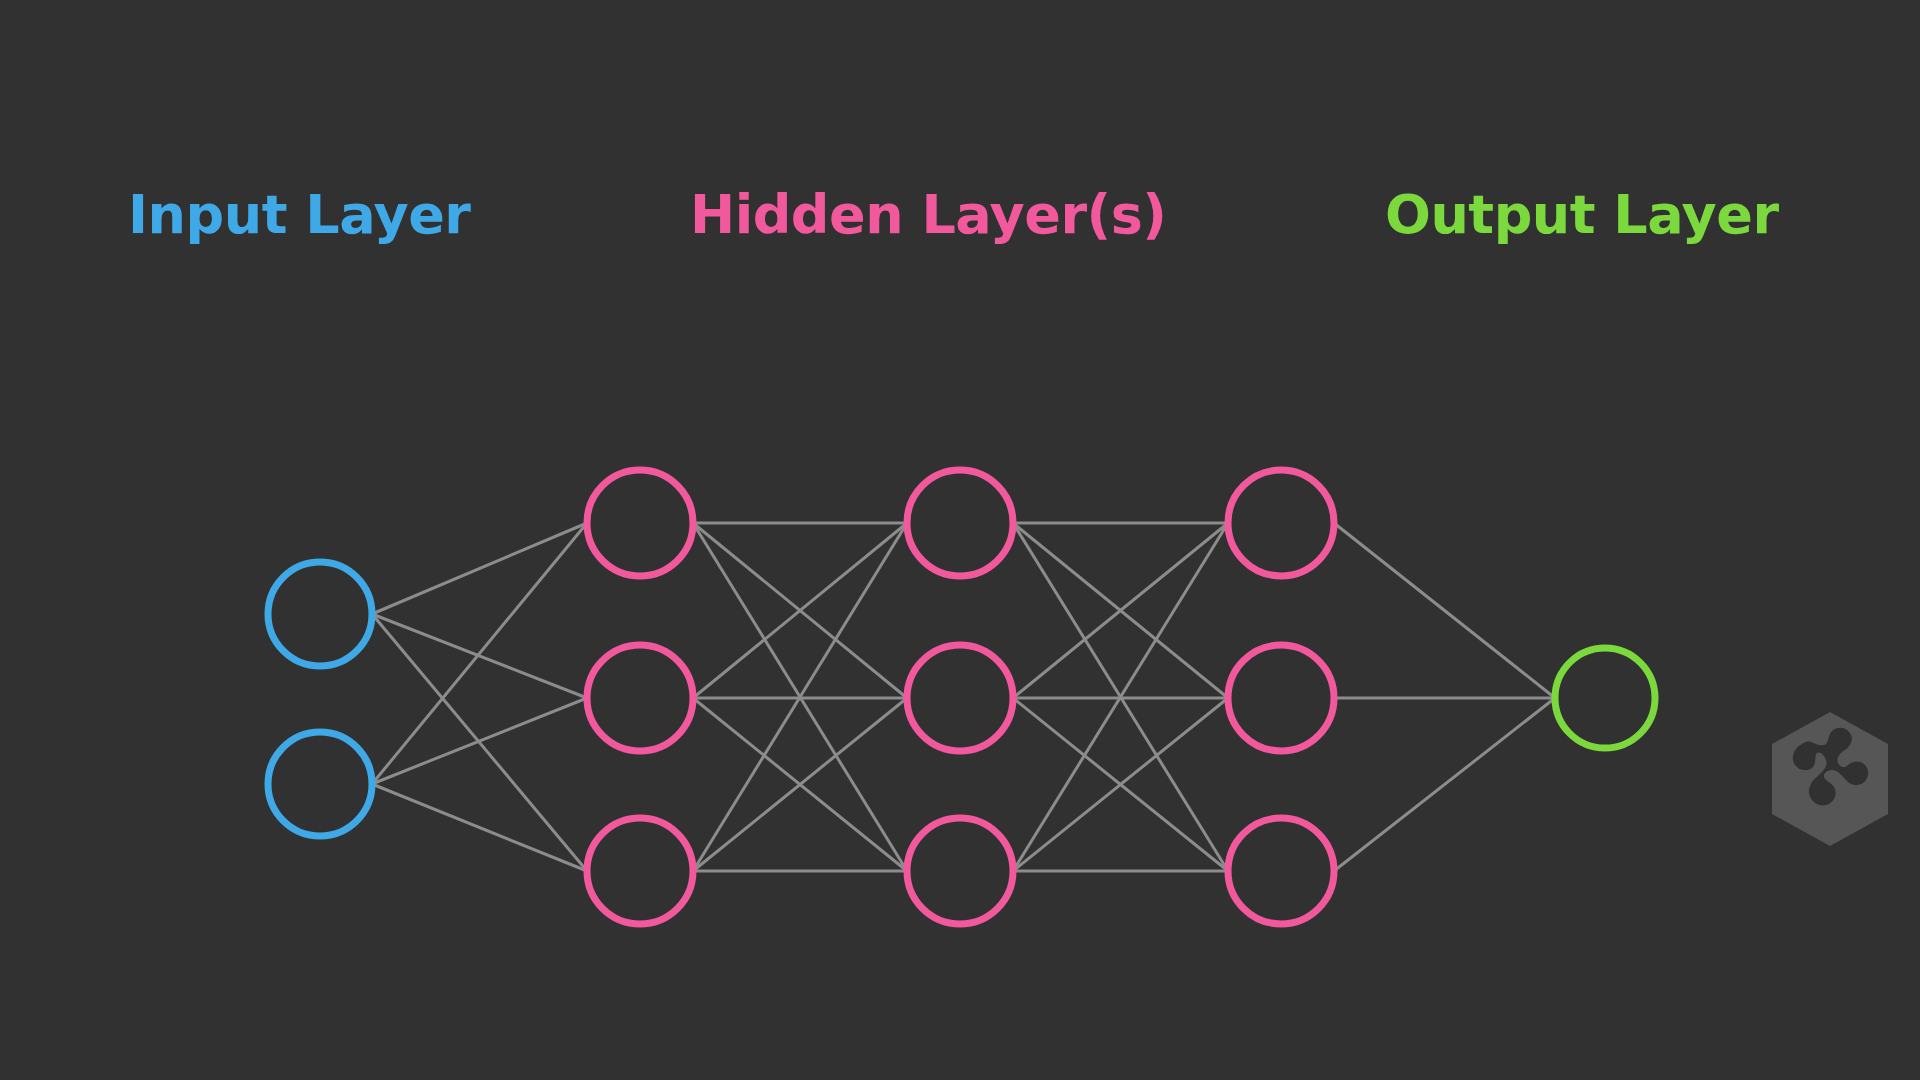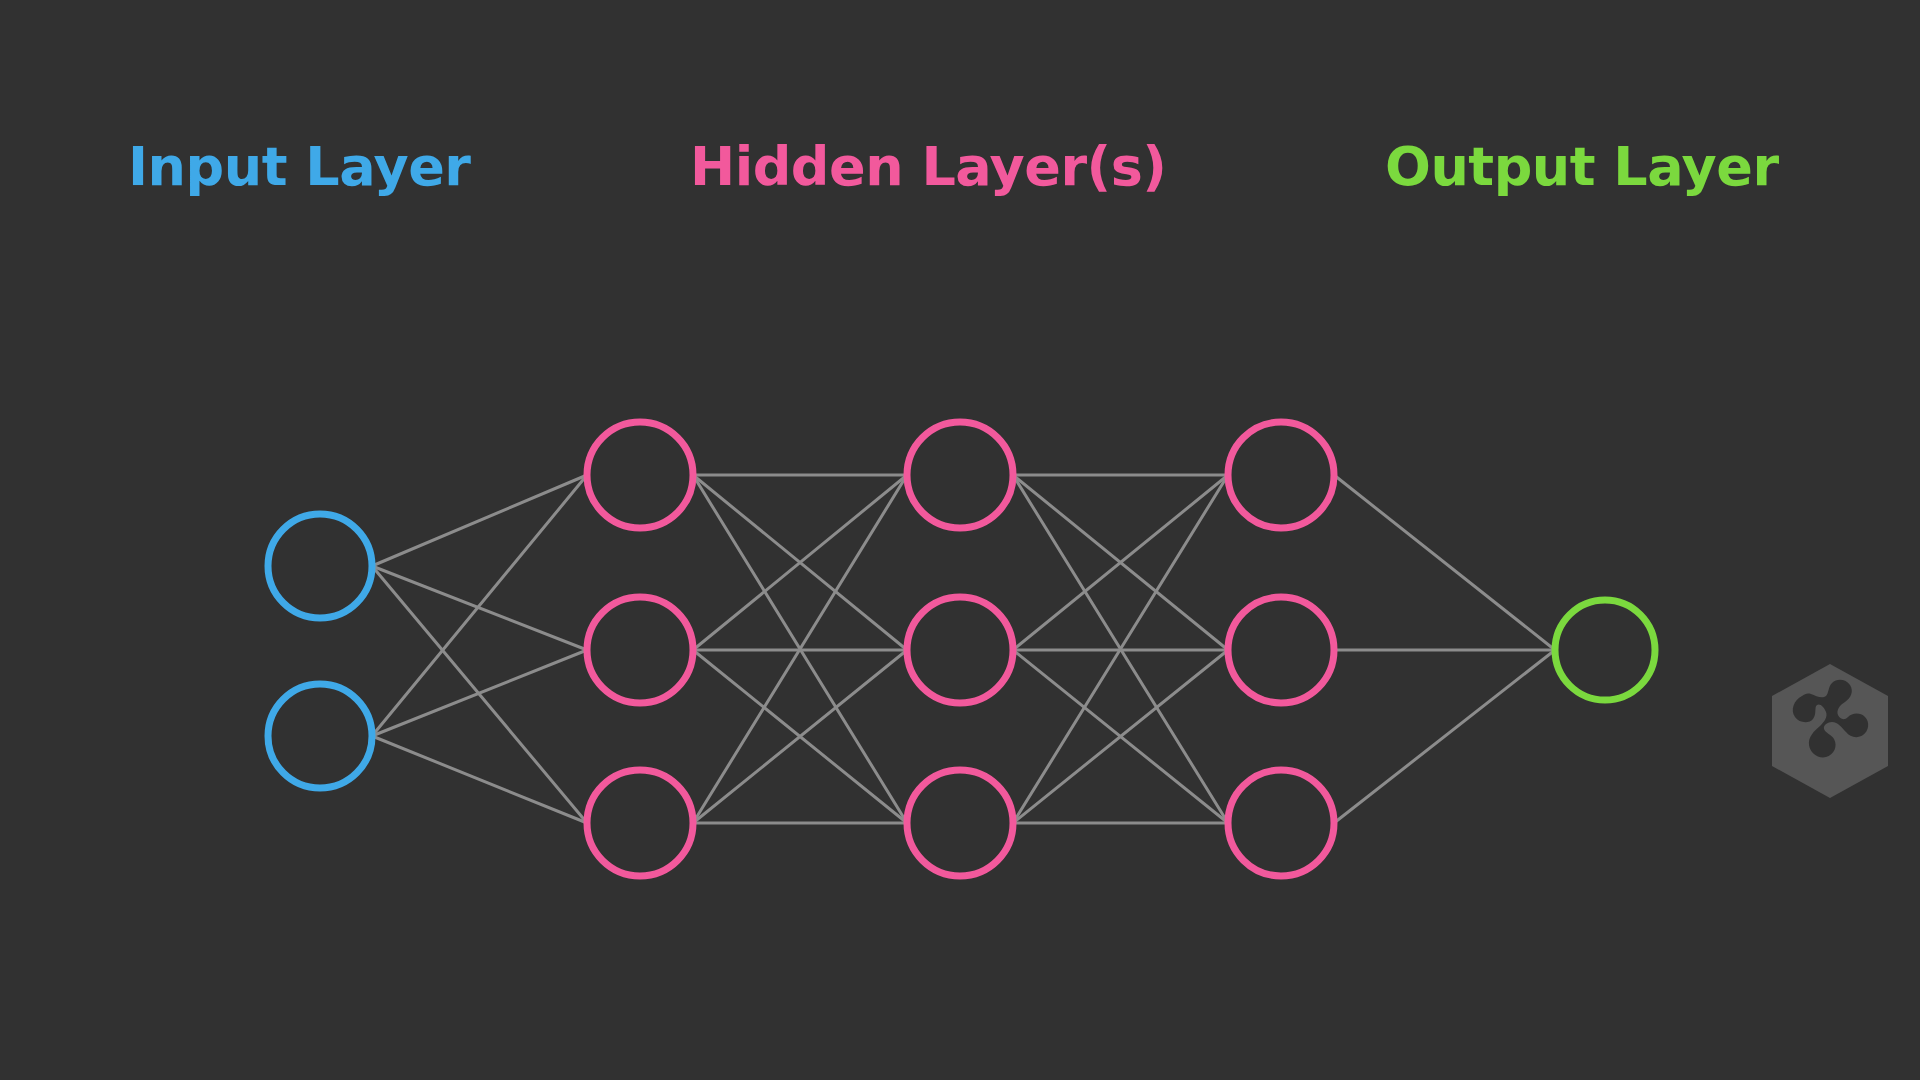--- a/index.html
+++ b/index.html
@@ -13,20 +13,21 @@
     height: 1080px;
     overflow: hidden;
     font-family: "DejaVu Sans", "Liberation Sans", sans-serif;
     position: relative;
   }
   #stage {
     position: relative;
     width: 1920px;
     height: 816px;
     background: #313131;
+    margin-top: 48px;
   }
   #net-svg {
     position: absolute;
     left: 0;
     top: 0;
     width: 1920px;
     height: 1080px;
     display: block;
   }
   .layer-label {

